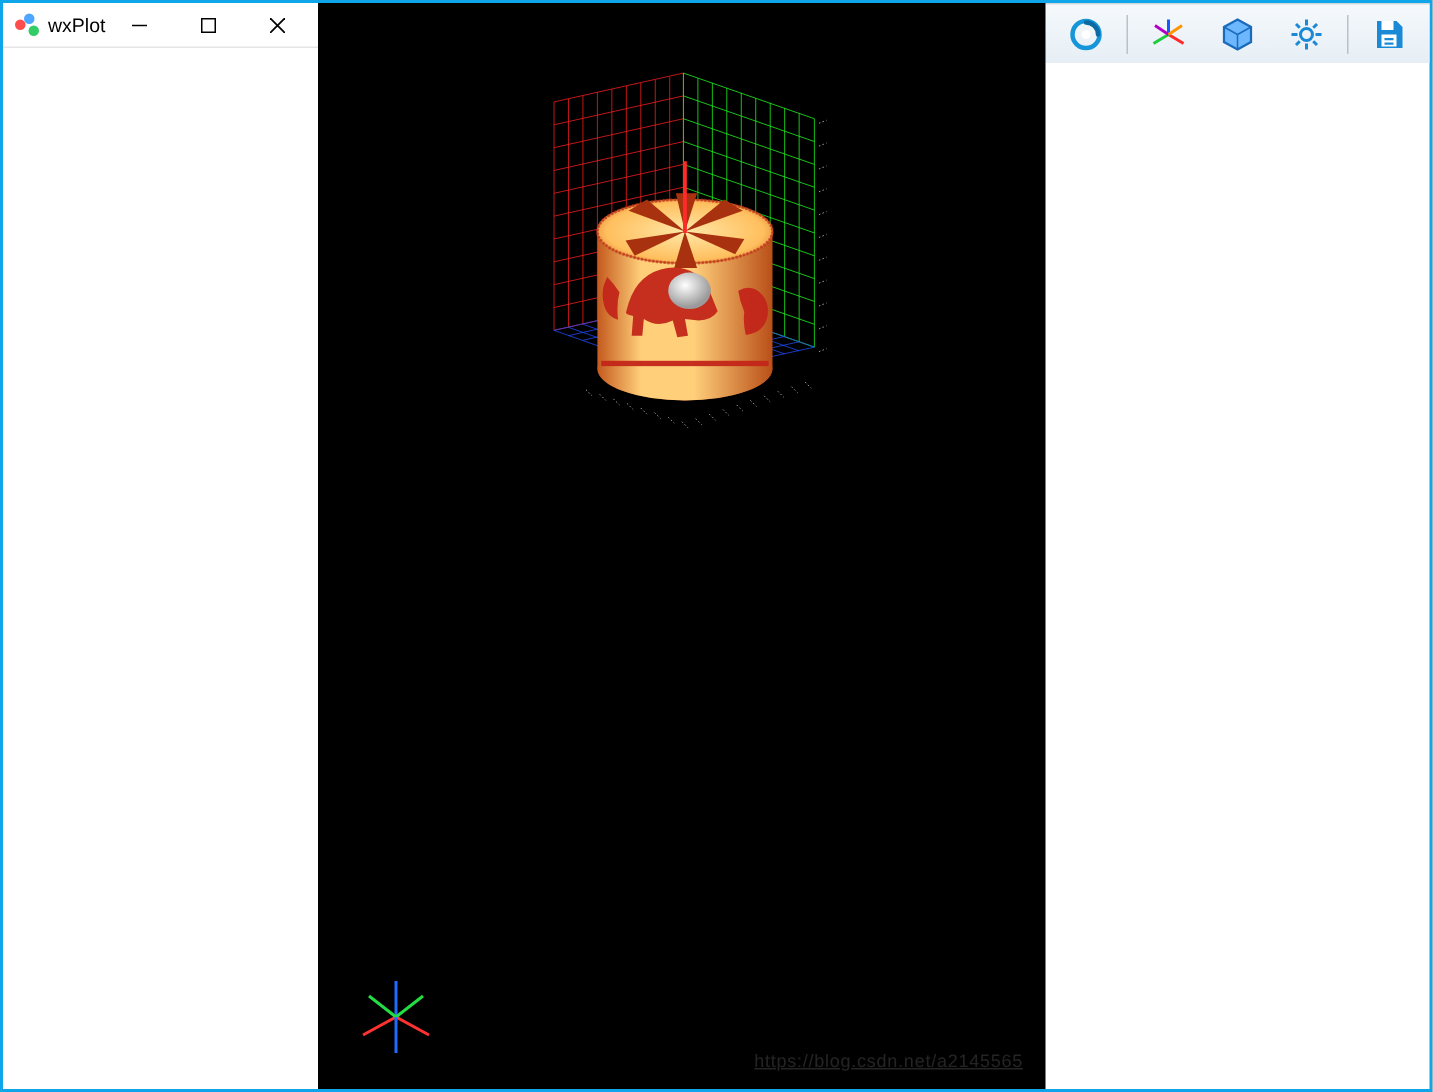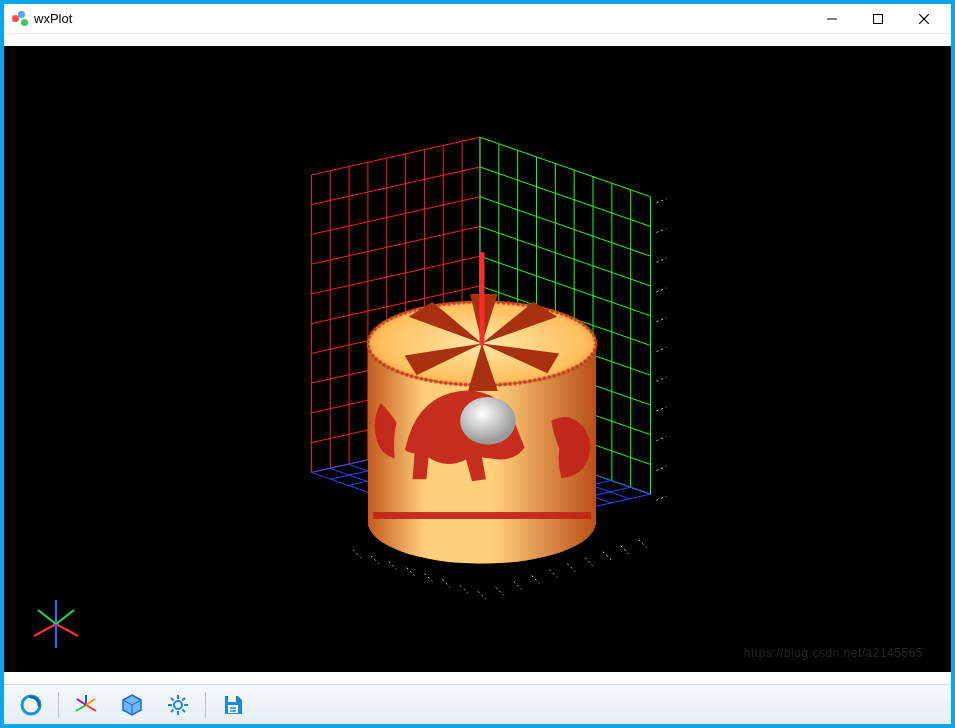--- a/index.html
+++ b/index.html
@@ -1,26 +1,26 @@
 <!DOCTYPE html>
 <html><head>
 <meta charset="utf-8">
 <style>
   * { box-sizing: border-box; margin: 0; padding: 0; }
   html, body { width: 955px; height: 728px; font-family: "Segoe UI", Arial, sans-serif; font-size: 13px; background: #fff; overflow: hidden; }
-  .window { width: 955px; height: 728px; display: flex; flex-direction: column; border: 4px solid #0ea5e9; gap: 12px; }
+  .window { width: 955px; height: 728px; display: flex; flex-direction: row; border: 2px solid #0ea5e9; }
   .titlebar { height: 30px; display: flex; align-items: center; background: #fff; padding: 0 4px 0 8px; border-bottom: 1px solid #e5e5e5; }
   .titlebar .app-icon { width: 16px; height: 16px; margin-right: 6px; position: relative; }
   .titlebar .app-icon .a { position:absolute; width:7px; height:7px; border-radius:50%; }
   .titlebar .title { flex: 1; color: #000; }
   .winbtn { width: 46px; height: 30px; display: flex; align-items: center; justify-content: center; color: #000; }
   .winbtn svg { width: 10px; height: 10px; }
   .canvas-area { flex: 1; background: #000; position: relative; overflow: hidden; }
   .axis-gizmo { position: absolute; left: 22px; bottom: 18px; width: 60px; height: 60px; }
-  .watermark { position: absolute; right: 28px; bottom: 12px; color: rgba(200,200,200,0.18); font-size: 12px; letter-spacing: .5px; pointer-events:none; }
+  .watermark { position: absolute; right: 15px; bottom: 12px; color: rgba(200,200,200,0.18); font-size: 12px; letter-spacing: .5px; pointer-events:none;text-decoration:underline; }
   .toolbar { height: 40px; background: linear-gradient(#f5f9fc, #e6eef5); display: flex; align-items: center; padding: 0 4px; border-top: 1px solid #cfd8df; }
   .tbtn { width: 42px; height: 34px; display: flex; align-items: center; justify-content: center; margin: 0 2px; border-radius: 3px; }
   .tsep { width: 1px; height: 26px; background: #b6c2cc; margin: 0 4px; }
   .scene { position:absolute; inset:0; }
 </style>
 </head>
 <body>
 
 <div class="window">
 

